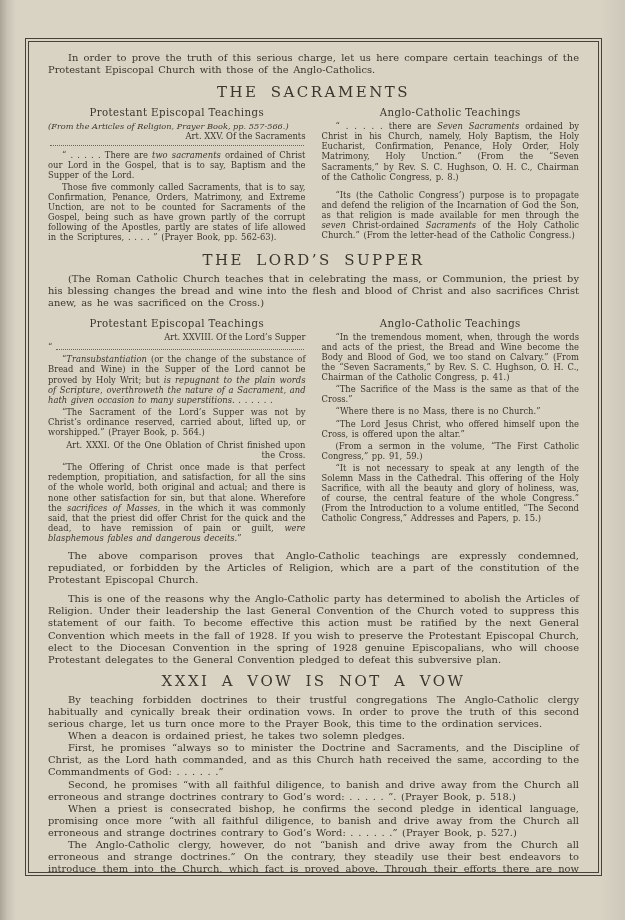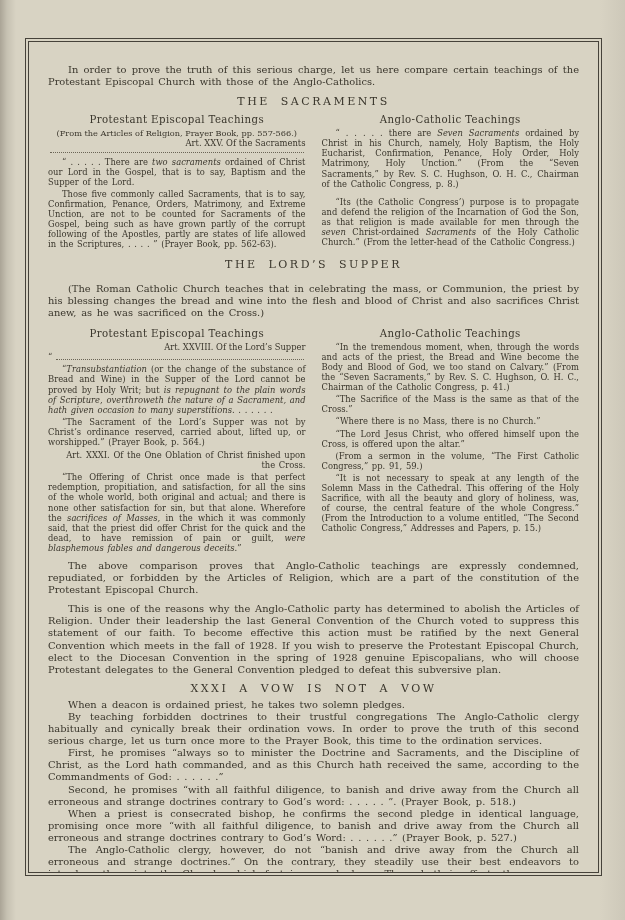--- a/index.html
+++ b/index.html
@@ -27,44 +27,45 @@
   }
   
   .fullp{
     font-size:9.9px;
     line-height:12.1px;
     text-align:justify;
     text-indent:20px;
     word-spacing:1.5px;
   }
   .fullp + .fullp{margin-top:7px;}
-  .gap-after{margin-bottom:7px;margin-top:12px;}
+  .gap-after{margin-bottom:7px;}
   
   h2.sect{
-    font-size:11px;
+    font-size:15px;
     font-weight:normal;
     text-align:center;
     letter-spacing:2.5px;
     word-spacing:5px;
     margin:6px 0 4px 0;
   }
   
   .cols{display:flex;gap:16px;align-items:flex-start;}
   .col{flex:1;min-width:0;}
   h3.colhead{
     font-size:10.2px;
     font-weight:normal;
     text-align:center;
     letter-spacing:.4px;
     margin:2px 0 3px 0;
   }
   .srcline{
     font-size:8.2px;
     line-height:10px;
-    text-align:center;
+    text-align:left;
+    font-style:italic;
   }
   .artline{
     font-size:8.4px;
     line-height:10.5px;
     text-align:right;
   }
   .dotted-rule{
     border-top:1.5px dotted #6b6556;
     margin:3px 2px 4px 2px;
     height:0;
@@ -155,20 +156,20 @@
       <p class="colp">(From a sermon in the volume, “The First Catholic Congress,” pp. 91, 59.)</p>
       <p class="colp">“It is not necessary to speak at any length of the Solemn Mass in the Cathedral. This offering of the Holy Sacrifice, with all the beauty and glory of holiness, was, of course, the central feature of the whole Congress.” (From the Introduction to a volume entitled, “The Second Catholic Congress,” Addresses and Papers, p. 15.)</p>
     </div>
   </div>
 
   <p class="fullp" style="margin-top:5px;">The above comparison proves that Anglo-Catholic teachings are expressly condemned, repudiated, or forbidden by the Articles of Religion, which are a part of the constitution of the Protestant Episcopal Church.</p>
   <p class="fullp">This is one of the reasons why the Anglo-Catholic party has determined to abolish the Articles of Religion.  Under their leadership the last General Convention of the Church voted to suppress this statement of our faith.  To become effective this action must be ratified by the next General Convention which meets in the fall of 1928. If you wish to preserve the Protestant Episcopal Church, elect to the Diocesan Convention in the spring of 1928 genuine Episcopalians, who will choose Protestant delegates to the General Convention pledged to defeat this subversive plan.</p>
 
   <h2 class="sect">XXXI A VOW IS NOT A VOW</h2>
 
+  <p class="vowp">By teaching forbidden doctrines to their trustful congregations The Anglo-Catholic clergy habitually and cynically break their ordination vows. In order to prove the truth of this second serious charge, let us turn once more to the Prayer Book, this time to the ordination services.</p>
   <p class="vowp">When a deacon is ordained priest, he takes two solemn pledges.</p>
-  <p class="vowp">By teaching forbidden doctrines to their trustful congregations The Anglo-Catholic clergy habitually and cynically break their ordination vows. In order to prove the truth of this second serious charge, let us turn once more to the Prayer Book, this time to the ordination services.</p>
   <p class="vowp">First, he promises “always so to minister the Doctrine and Sacraments, and the Discipline of Christ, as the Lord hath commanded, and as this Church hath received the same, according to the Commandments of God: . . . . . .”</p>
   <p class="vowp">Second, he promises “with all faithful diligence, to banish and drive away from the Church all erroneous and strange doctrines contrary to God’s word: . . . . . ”.  (Prayer Book, p. 518.)</p>
   <p class="vowp">When a priest is consecrated bishop, he confirms the second pledge in identical language, promising once more “with all faithful diligence, to banish and drive away from the Church all erroneous and strange doctrines contrary to God’s Word: . . . . . .”  (Prayer Book, p. 527.)</p>
   <p class="vowp">The Anglo-Catholic clergy, however, do not “banish and drive away from the Church all erroneous and strange doctrines.”  On the contrary, they steadily use their best endeavors to introduce them into the Church, which fact is proved above. Through their efforts there are now over three hundred Episcopal parishes in which Roman Catholic masses are said in direct violation of the constitution of the Church. There are many more in which a close approach to the mass is made and into which other Roman usages are being introduced, as fast as the clergy are able and dare to act in the face of lay opposition.</p>
 
 </div>
 
 </body></html>

